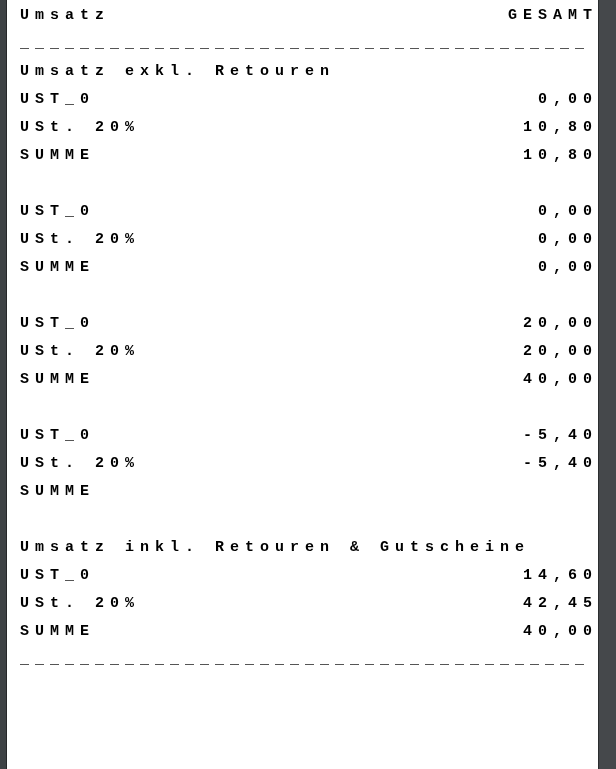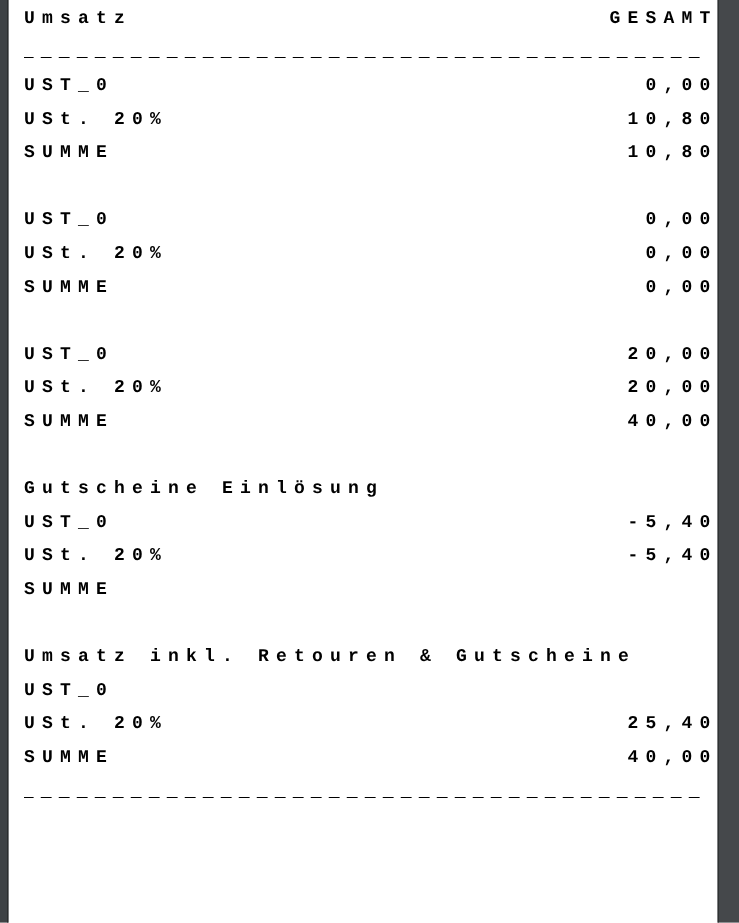--- a/index.html
+++ b/index.html
@@ -51,21 +51,20 @@
   .line {
     display: flex;
     justify-content: space-between;
     height: 28px;
     overflow: hidden;
     align-items: center;
   }
   .sep {
     height: 28px;
     overflow: hidden;
-    font-style: italic;
   }
   .blank { height: 28px; }
   .lbl { text-align: left; }
   .val { text-align: right; }
 </style>
 </head>
 <body>
 
 <div class="viewport">
   <div class="edge-left"></div>
@@ -73,20 +72,23 @@
   <div class="report">
 
     <div class="line">
       <span class="lbl">Umsatz</span>
       <span class="val">GESAMT</span>
     </div>
 
     <div class="sep">______________________________________</div>
 
     <div>
+      <div class="line">
+          <span class="lbl">Umsatz exkl. Retouren</span>
+        </div>
       <div class="line">
         <span class="lbl">UST_0</span>
         <span class="val">0,00</span>
       </div>
       <div class="line">
         <span class="lbl">USt. 20%</span>
         <span class="val">10,80</span>
       </div>
       <div class="line">
         <span class="lbl">SUMME</span>
@@ -122,46 +124,44 @@
       </div>
       <div class="line">
         <span class="lbl">SUMME</span>
         <span class="val">40,00</span>
       </div>
     </div>
     <div class="blank"></div>
 
     <div>
       <div class="line">
-          <span class="lbl">Gutscheine Einlösung</span>
-        </div>
-      <div class="line">
         <span class="lbl">UST_0</span>
         <span class="val">-5,40</span>
       </div>
       <div class="line">
         <span class="lbl">USt. 20%</span>
         <span class="val">-5,40</span>
       </div>
       <div class="line">
         <span class="lbl">SUMME</span>
       </div>
     </div>
     <div class="blank"></div>
 
     <div>
       <div class="line">
           <span class="lbl">Umsatz inkl. Retouren &amp; Gutscheine</span>
         </div>
       <div class="line">
         <span class="lbl">UST_0</span>
+        <span class="val">14,60</span>
       </div>
       <div class="line">
         <span class="lbl">USt. 20%</span>
-        <span class="val">25,40</span>
+        <span class="val">42,45</span>
       </div>
       <div class="line">
         <span class="lbl">SUMME</span>
         <span class="val">40,00</span>
       </div>
     </div>
 
     <div class="sep">______________________________________</div>
 
   </div>

